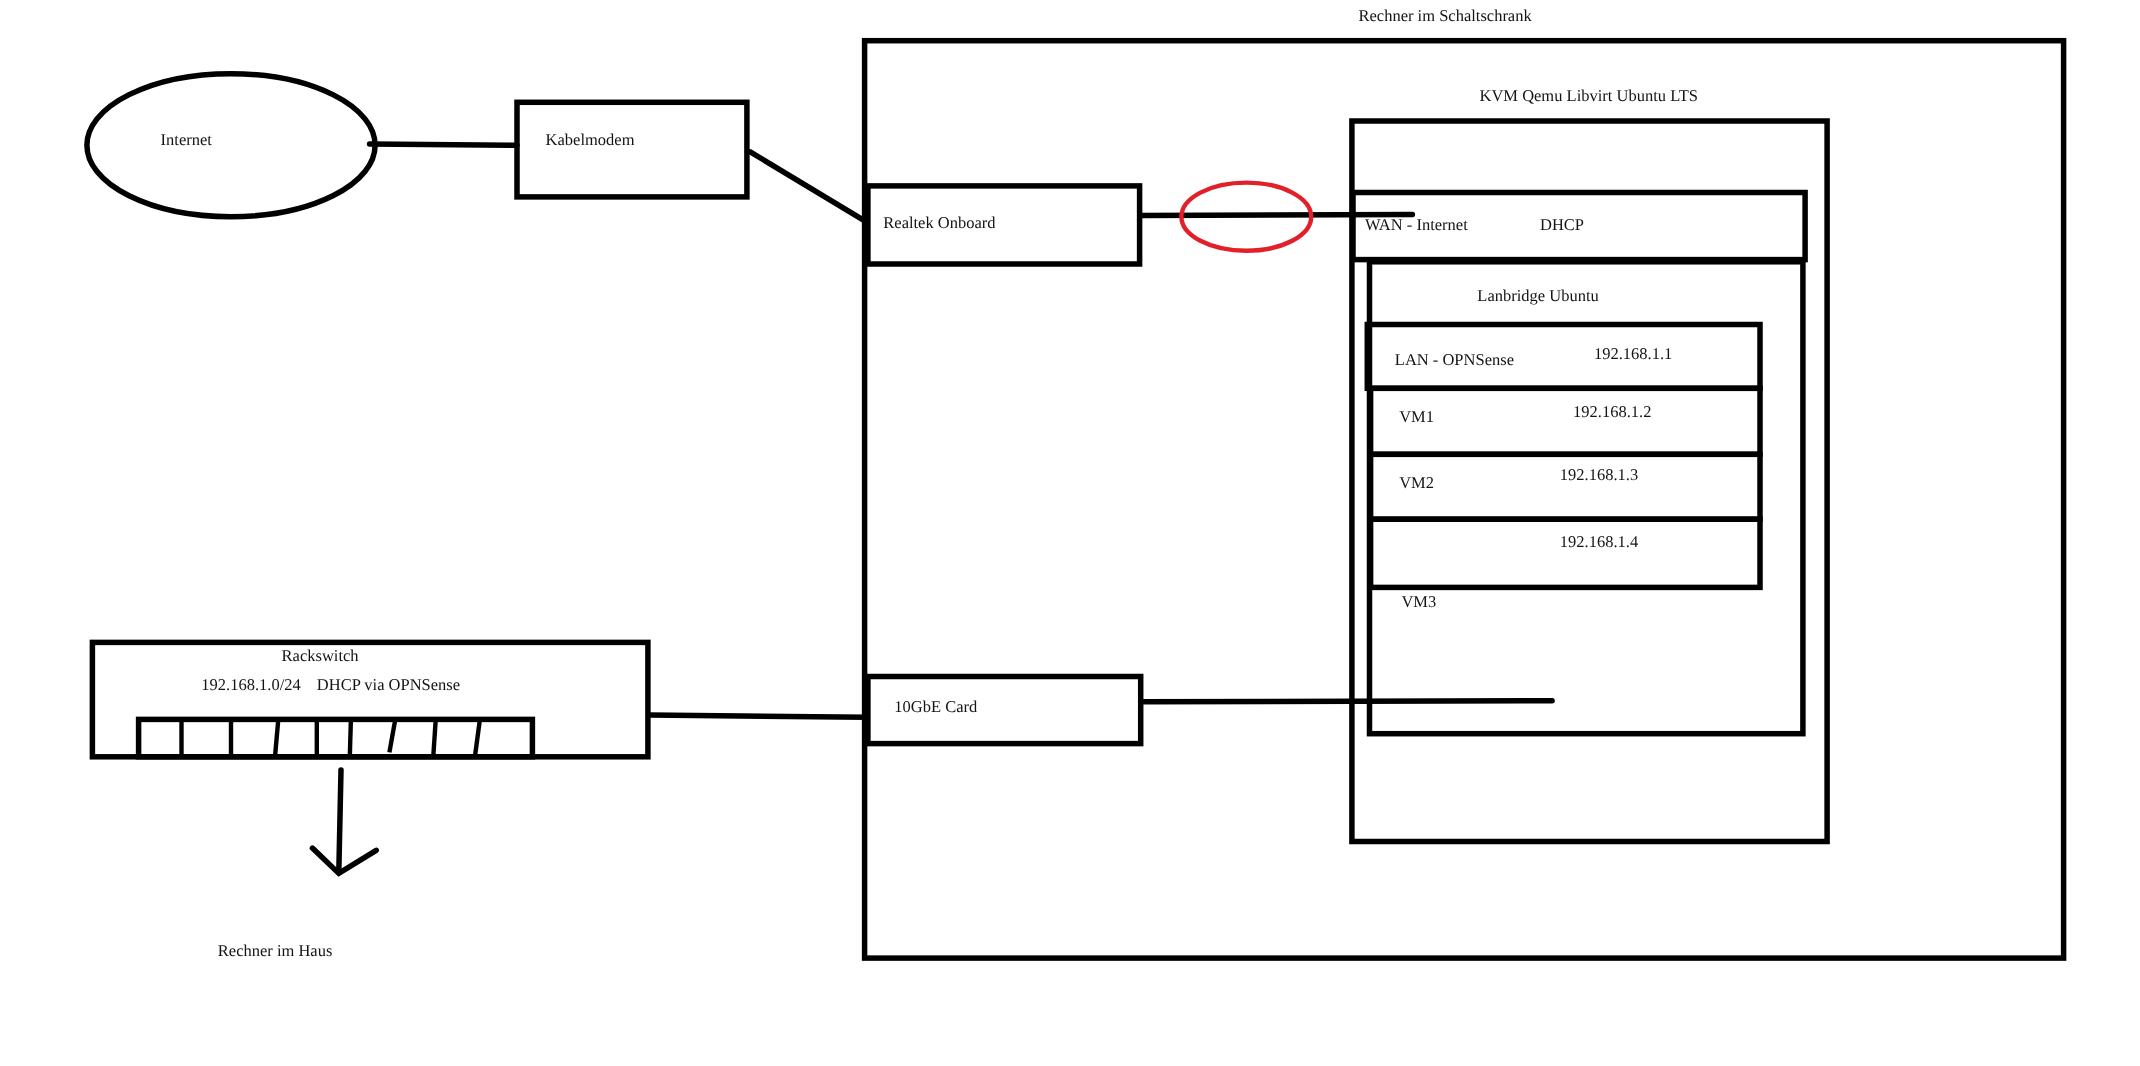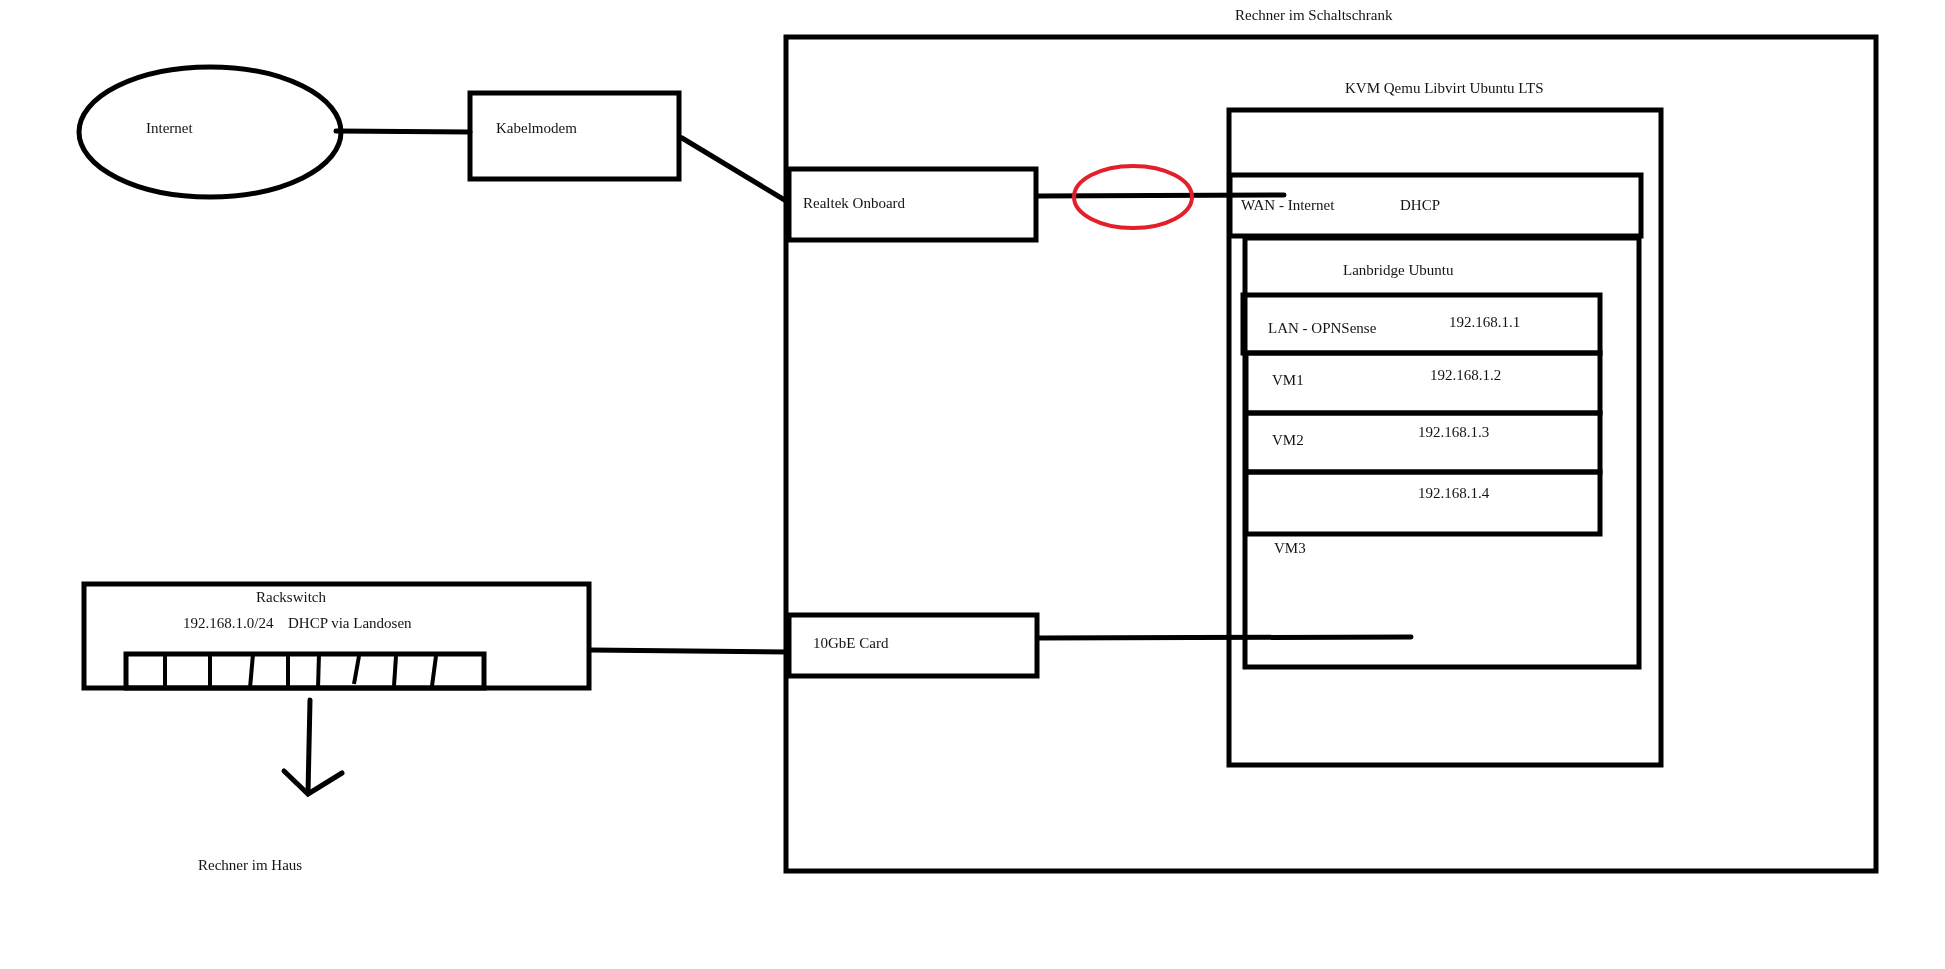--- a/index.html
+++ b/index.html
@@ -88,15 +88,15 @@
 <div class="lbl" style="left:1430px; top:366px;">192.168.1.2</div>
 
 <div class="lbl" style="left:1272px; top:431px;">VM2</div>
 <div class="lbl" style="left:1418px; top:423px;">192.168.1.3</div>
 
 <div class="lbl" style="left:1274px; top:491px;margin-top:48px;">VM3</div>
 <div class="lbl" style="left:1418px; top:484px;">192.168.1.4</div>
 
 <div class="lbl" style="left:256px; top:588px;">Rackswitch</div>
 <div class="lbl" style="left:163px; top:614px;margin-left:20px;">192.168.1.0/24</div>
-<div class="lbl" style="left:288px; top:614px;">DHCP via Landosen</div>
+<div class="lbl" style="left:288px; top:614px;">DHCP via OPNSense</div>
 
 <div class="lbl" style="left:198px; top:856px;">Rechner im Haus</div>
 
 </body></html>

